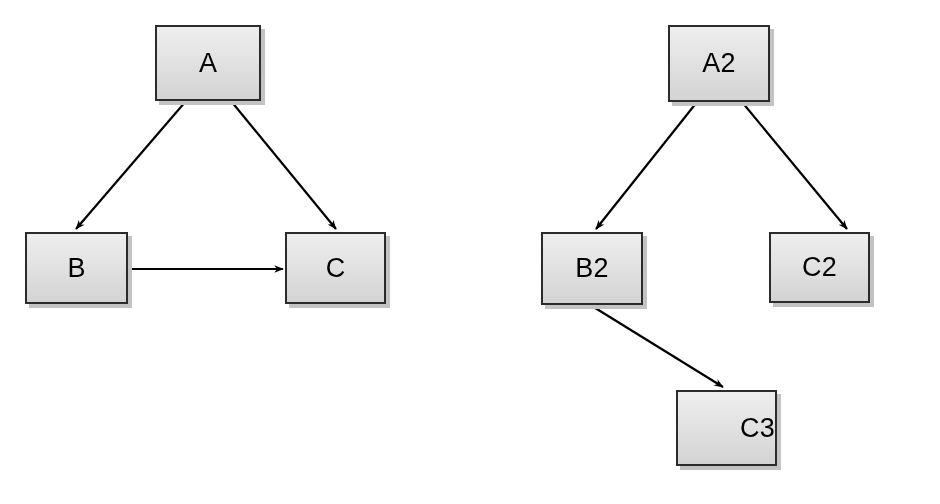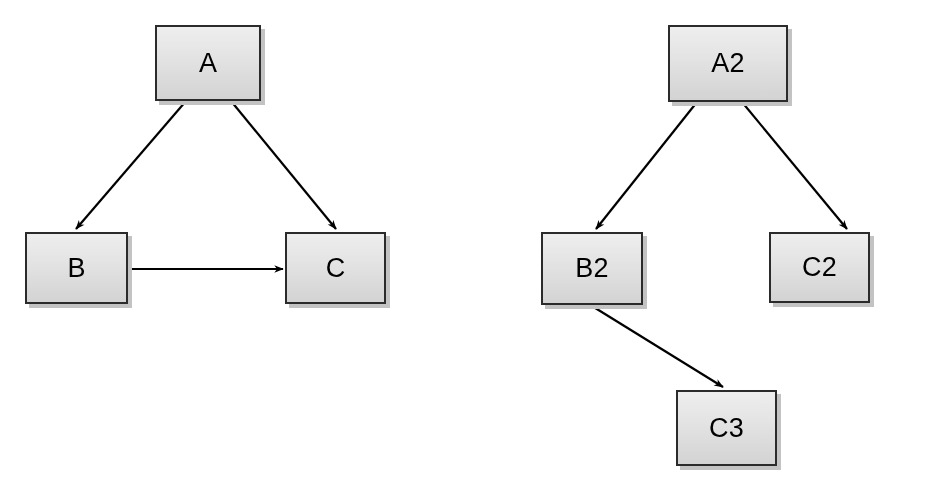--- a/index.html
+++ b/index.html
@@ -72,29 +72,29 @@
   </div>
 
   <div class="node" style="left:25px; top:232px; width:103px; height:72px;">
     <span class="node-label">B</span>
   </div>
 
   <div class="node" style="left:285px; top:232px; width:101px; height:72px;">
     <span class="node-label">C</span>
   </div>
 
-  <div class="node" style="left:668px; top:25px; width:120px; height:77px;">
+  <div class="node" style="left:668px; top:25px; width:102px; height:77px;">
     <span class="node-label">A2</span>
   </div>
 
   <div class="node" style="left:541px; top:232px; width:102px; height:73px;justify-content:center;">
     <span class="node-label">B2</span>
   </div>
 
   <div class="node" style="left:769px; top:232px; width:101px; height:71px;">
     <span class="node-label">C2</span>
   </div>
 
-  <div class="node" style="left:676px; top:390px; width:101px; height:76px;">
+  <div class="node" style="left:676px; top:390px; width:101px; height:76px;justify-content:flex-end;">
     <span class="node-label">C3</span>
   </div>
 
 </div>
 
 </body></html>

